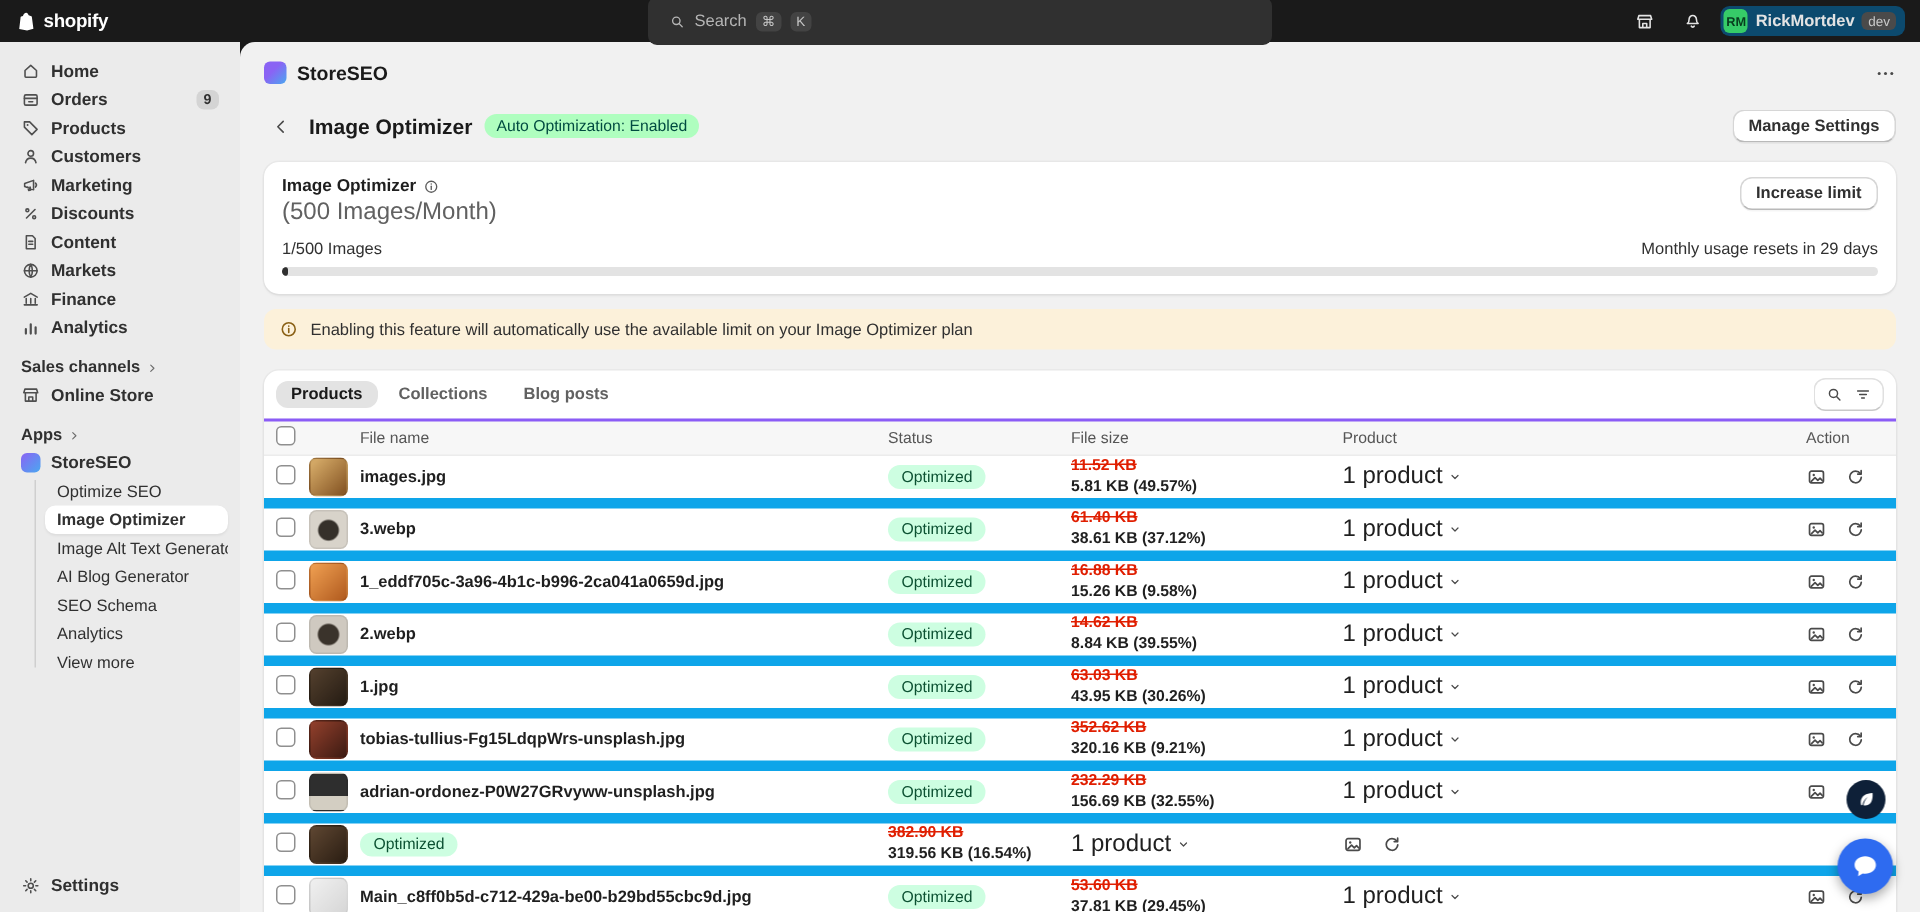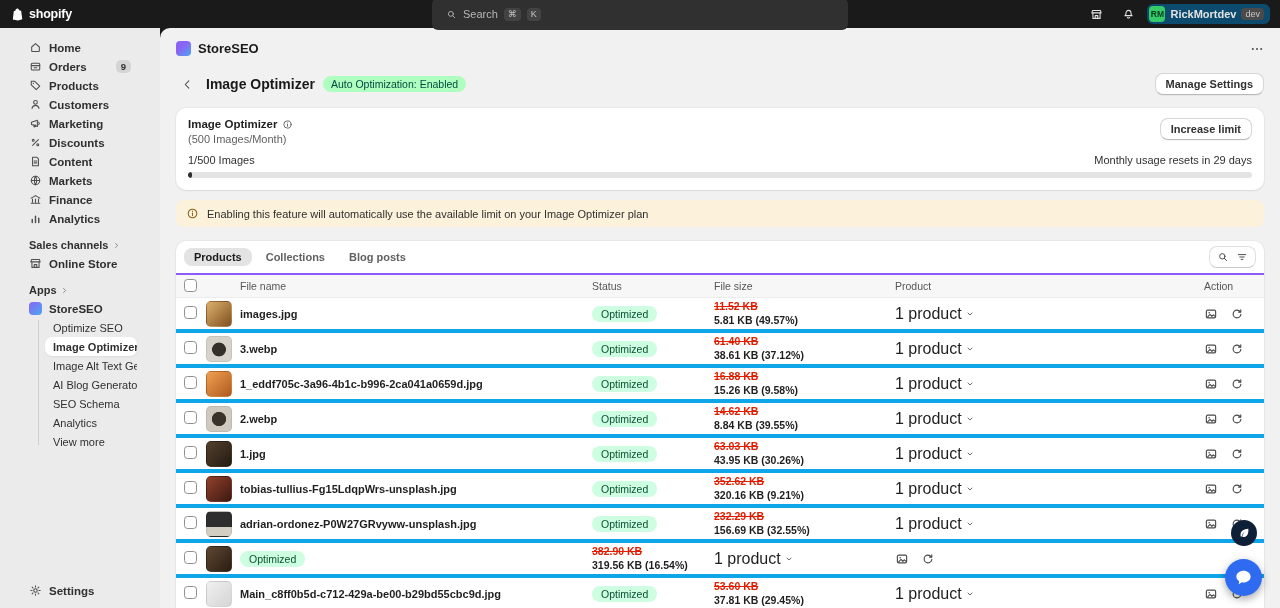--- a/index.html
+++ b/index.html
@@ -46,21 +46,21 @@
     width: 16px; height: 16px; border-radius: 4px; background: #36cb68;
     color: #073d1e; font-size: 8.5px; font-weight: 700;
     display: flex; align-items: center; justify-content: center;
   }
   .user-name { color: #e3e3e3; font-size: 11px; font-weight: 600; }
   .dev-badge { background: #4a4a4a; color: #c9c9c9; font-size: 9px; border-radius: 4px; padding: 1px 4px; }
 
   
   .sidebar {
     position: fixed; left: 0; top: 28px; bottom: 0; width: 160px;
-    background: #ebebeb; padding: 10px 23px 8px;
+    background: #ebebeb; padding: 10px 8px 8px;
     display: flex; flex-direction: column; font-size: 11.5px; z-index: 40;
   }
   .side-item {
     display: flex; align-items: center; gap: 7px; height: 19px;
     padding: 0 6px; border-radius: 6px; font-weight: 600; color: #303030; cursor: pointer;
   }
   .side-item .icon { color: #4f4f4f; }
   .side-badge {
     margin-left: auto; background: #d4d4d4; border-radius: 5px;
     font-size: 9.5px; font-weight: 600; padding: 0 5px; line-height: 13px; color: #303030;
@@ -115,21 +115,21 @@
   }
   .manage-btn { margin-left: auto; }
 
   .usage-card {
     margin: 0 16px; background: #fff; border-radius: 10px; padding: 10px 12px 12px;
     box-shadow: 0 1px 2px rgba(0,0,0,.06), 0 0 0 1px rgba(0,0,0,.03);
   }
   .usage-top { display: flex; align-items: flex-start; }
   .usage-title-row { display: flex; align-items: center; gap: 5px; font-size: 11.5px; font-weight: 700; color: #1f1f1f; }
   .usage-title-row .icon { color: #5c5c5c; }
-  .usage-sub { font-size: 11px; color: #616161; margin-top: 3px; }
+  .usage-sub { font-size: 16px; color: #616161; margin-top: 3px; }
   .increase-btn { margin-left: auto; }
   .usage-meta { display: flex; font-size: 11px; margin-top: 9px; color: #303030; }
   .usage-reset { margin-left: auto; }
   .progress { height: 6px; background: #e3e3e3; border-radius: 3px; margin-top: 6px; overflow: hidden; }
   .progress-fill { height: 100%; min-width: 3px; background: #2f2f2f; border-radius: 3px; }
 
   .banner {
     margin: 10px 16px 0; background: #fcf1da; border-radius: 8px;
     padding: 7px 10px; display: flex; align-items: center; gap: 8px;
     font-size: 11px; color: #303030;
@@ -148,21 +148,21 @@
   .tab.active { background: #e3e3e3; color: #1a1a1a; }
   .search-filter-btn {
     margin-left: auto; display: flex; align-items: center; gap: 7px;
     background: #fff; border: 1px solid #e0e0e0; border-bottom-color: #c9c9c9;
     border-radius: 8px; padding: 3px 7px; color: #4a4a4a; cursor: pointer; height: 22px;
   }
 
   .tgrid { display: grid; grid-template-columns: 30px 34px 352px 122px 181px 309px 1fr; align-items: center; }
   .thead { height: 25px; background: #f7f7f7; border-top: 2px solid #8b5cf6; border-bottom: 1px solid #ececec; }
   .thead .cell { font-size: 10.5px; color: #565656; font-weight: 500; }
-  .trow { height: 35px; border-bottom: 4px solid #0ea5e9; }
+  .trow { height: 35px; border-bottom: 7px solid #0ea5e9; }
   .checkbox {
     width: 13px; height: 13px; border: 1.5px solid #8f8f8f; border-radius: 3.5px;
     display: inline-block; background: #fff; cursor: pointer; margin-left: 8px;
   }
   .thumb { width: 26px; height: 26px; border-radius: 5px; display: block; border: 1px solid rgba(0,0,0,.08); }
   .fname { font-size: 11px; font-weight: 700; color: #1f1f1f; }
   .badge-green {
     background: #cdfee1; color: #0c5132; font-size: 10.5px; font-weight: 500;
     padding: 2px 9px; border-radius: 8px; display: inline-block;
   }

